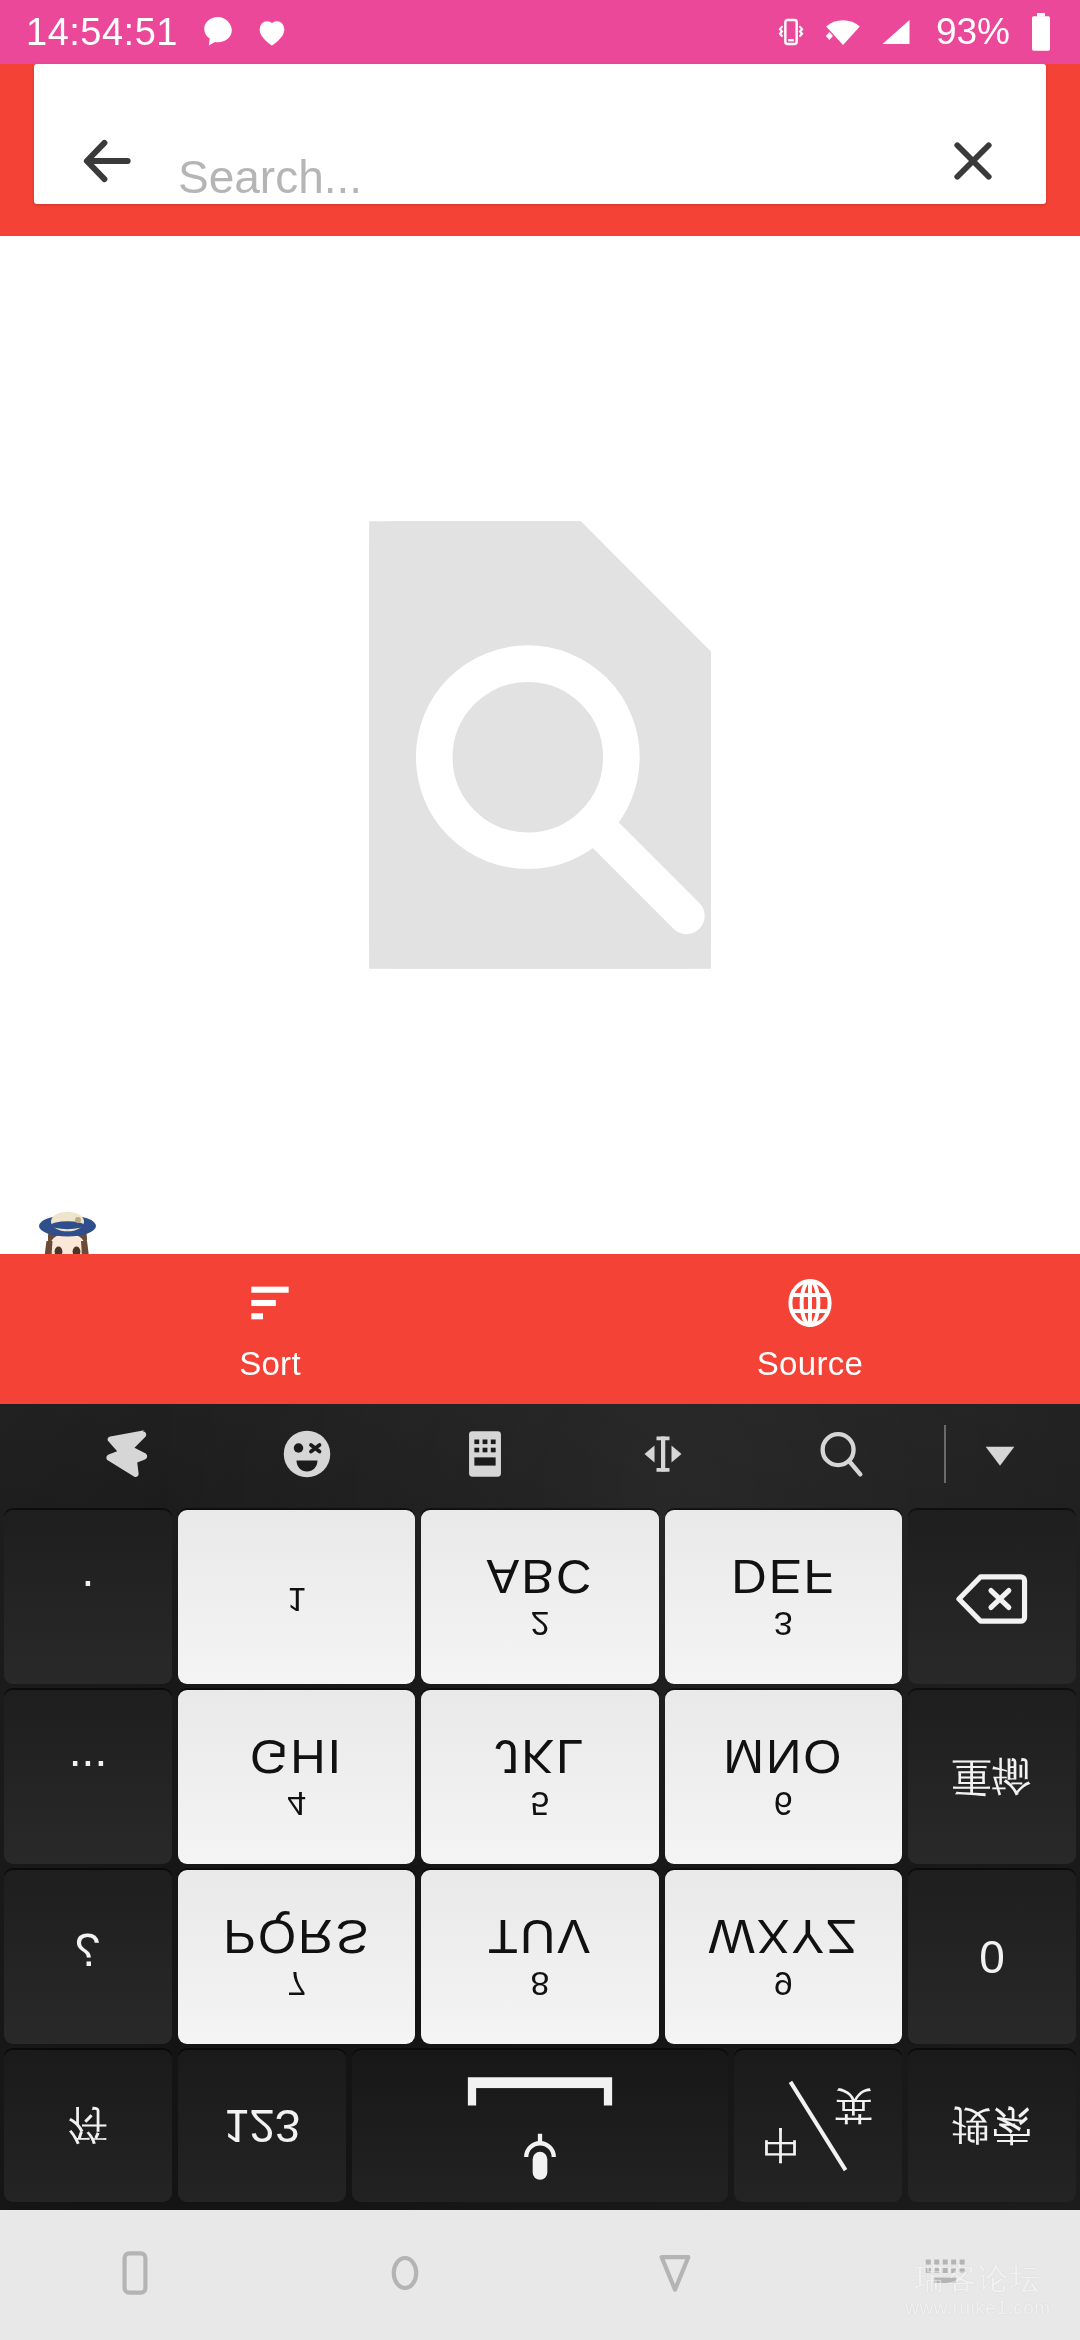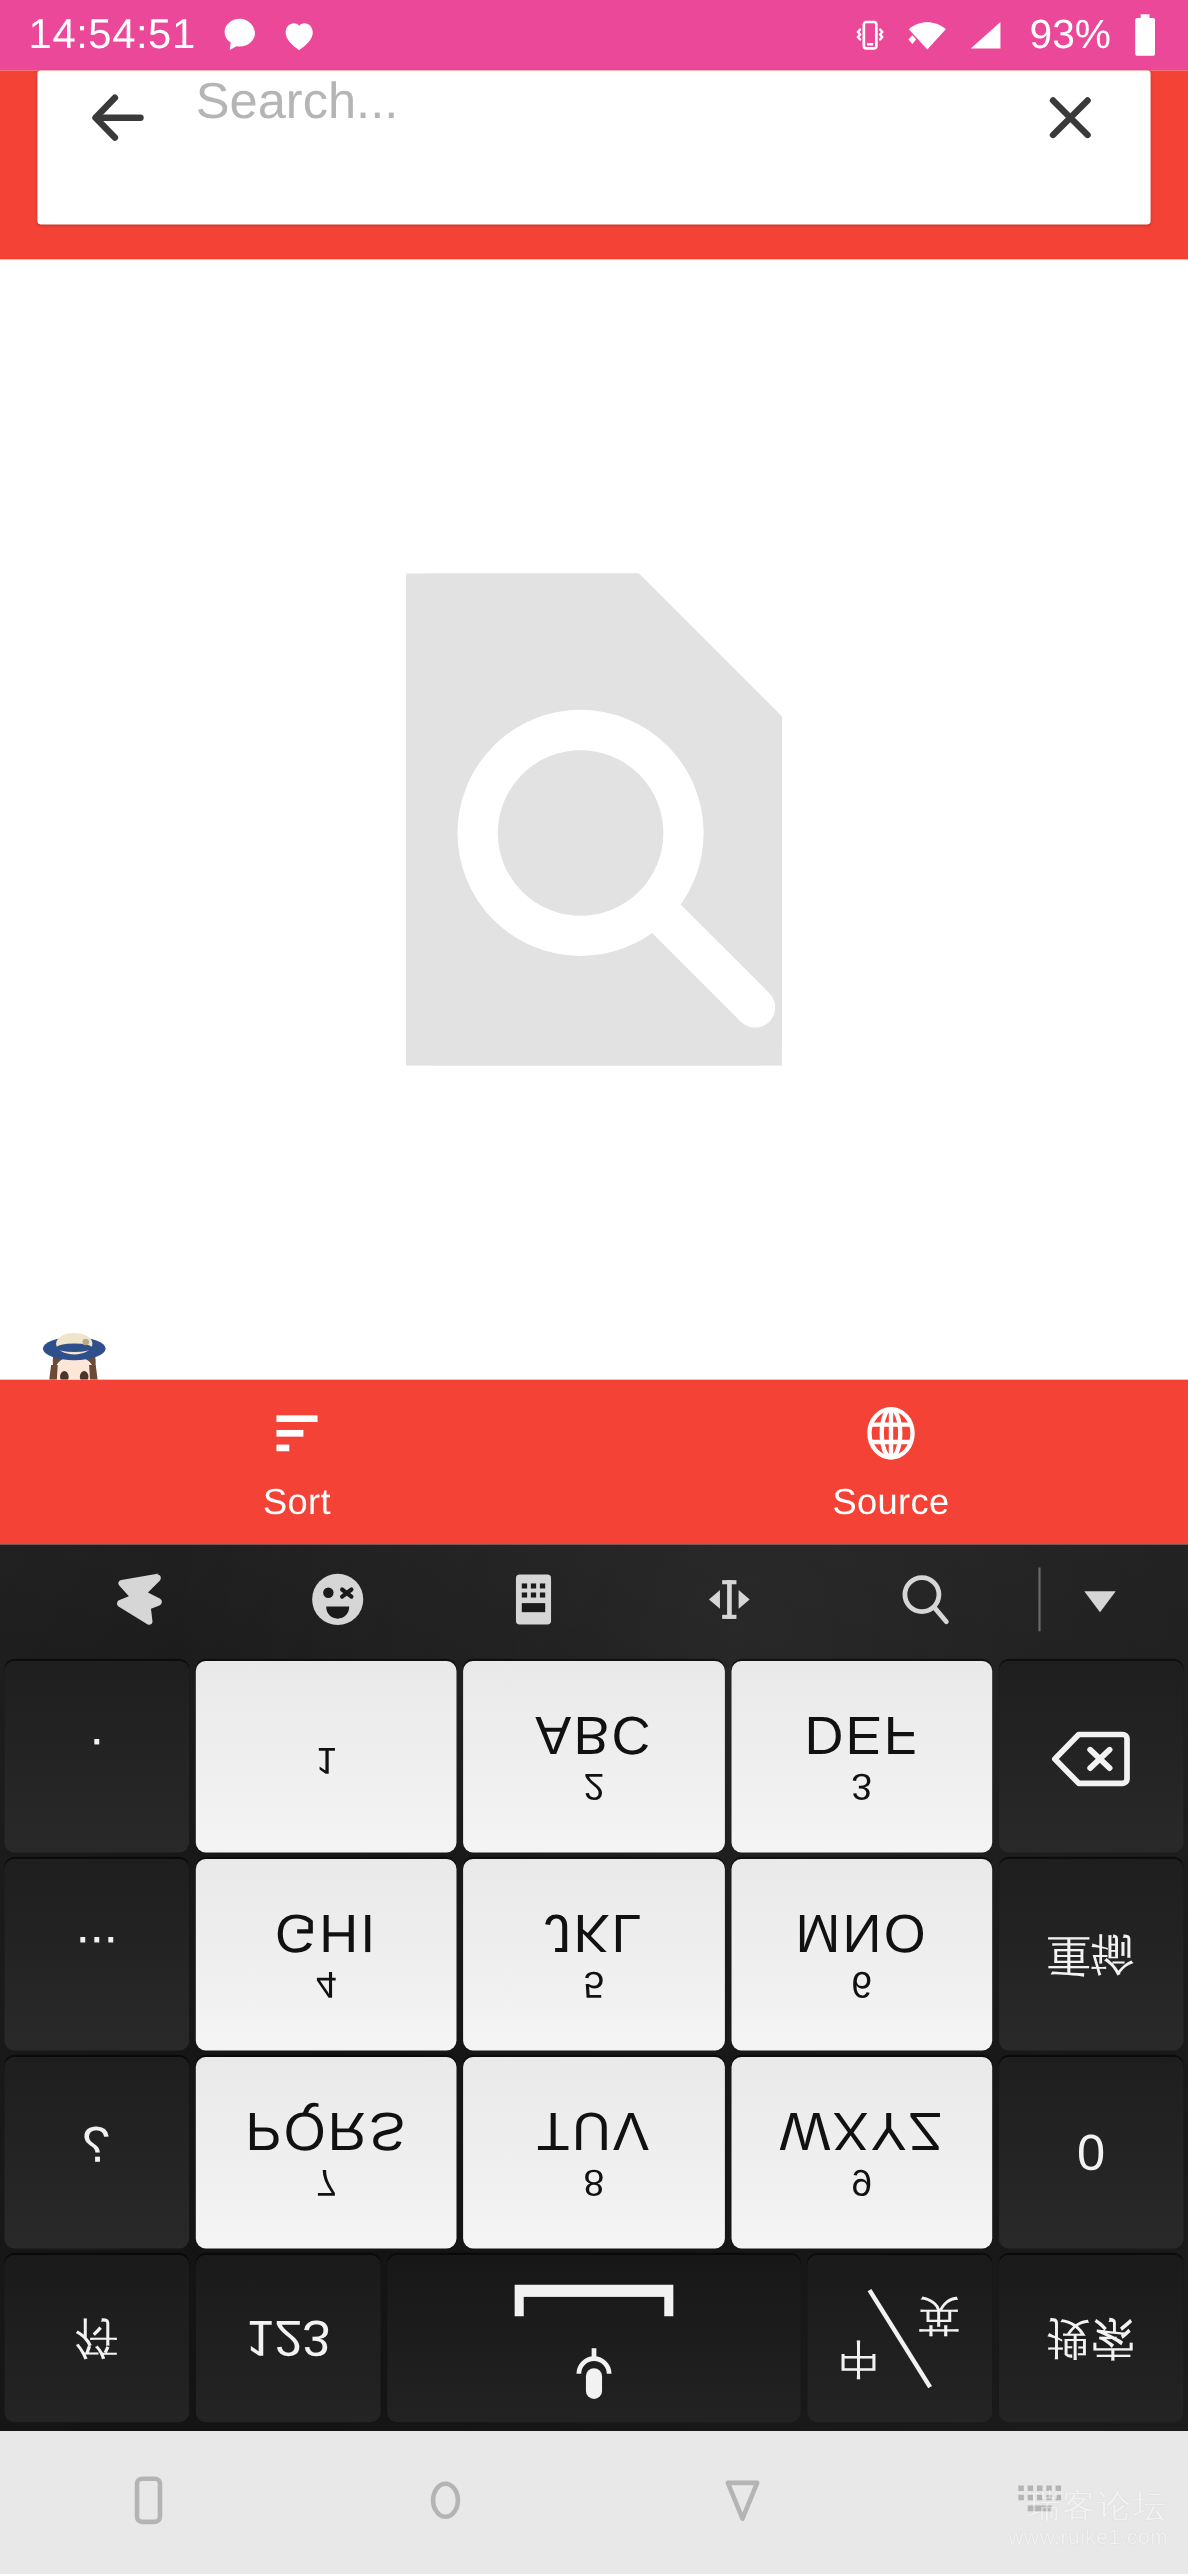--- a/index.html
+++ b/index.html
@@ -19,21 +19,21 @@
   .sb-left-icons { display:flex; align-items:center; gap:18px; margin-left:22px; }
   .sb-spacer { flex:1; }
   .sb-right-icons { display:flex; align-items:center; gap:16px; }
   .sb-pct { font-size:37px; font-weight:500; margin:0 2px 0 6px; }
   .ic { display:inline-flex; align-items:center; justify-content:center; }
 
   
   .appbar { background:#f44336; padding:0 34px 32px 34px; flex:0 0 auto; }
   .searchbar {
     background:#fff; height:140px; border-radius:3px;
-    display:flex; align-items:flex-start; padding:0 30px;
+    display:flex; align-items:flex-end; padding:0 30px;
     box-shadow:0 1px 3px rgba(0,0,0,.18);
   }
   .sb-back { width:86px; height:86px; display:flex; align-items:center; justify-content:center; }
   .search-input {
     flex:1; border:0; outline:0; background:transparent;
     font-family:"Liberation Sans", sans-serif;
     font-size:46px; color:#333; margin-left:28px; padding:0;
   }
   .search-input::placeholder { color:#b5b5b5; }
   .sb-clear { width:86px; height:86px; display:flex; align-items:center; justify-content:center; }
@@ -120,21 +120,21 @@
 
   
   .navbar {
     flex:0 0 auto; height:130px; background:#e8e8e8;
     display:flex; align-items:center; position:relative;
   }
   .nav-item { flex:1; display:flex; align-items:center; justify-content:center; }
   .watermark {
     position:absolute; right:18px; bottom:4px;
     width:168px; height:86px;
-    display:flex; flex-direction:column; align-items:flex-end; justify-content:center;
+    display:flex; flex-direction:column; align-items:center; justify-content:center;
     opacity:.42; pointer-events:none;
   }
   .wm-cn { font-size:30px; color:#ffffff; letter-spacing:2px; line-height:1; text-shadow:0 0 1px rgba(140,140,140,.8); }
   .wm-url { font-size:19px; color:#ffffff; letter-spacing:.5px; line-height:1.5; text-shadow:0 0 1px rgba(140,140,140,.8); }
 </style>
 </head>
 <body>
 
 <div class="statusbar">
   <span class="sb-time">14:54:51</span>

